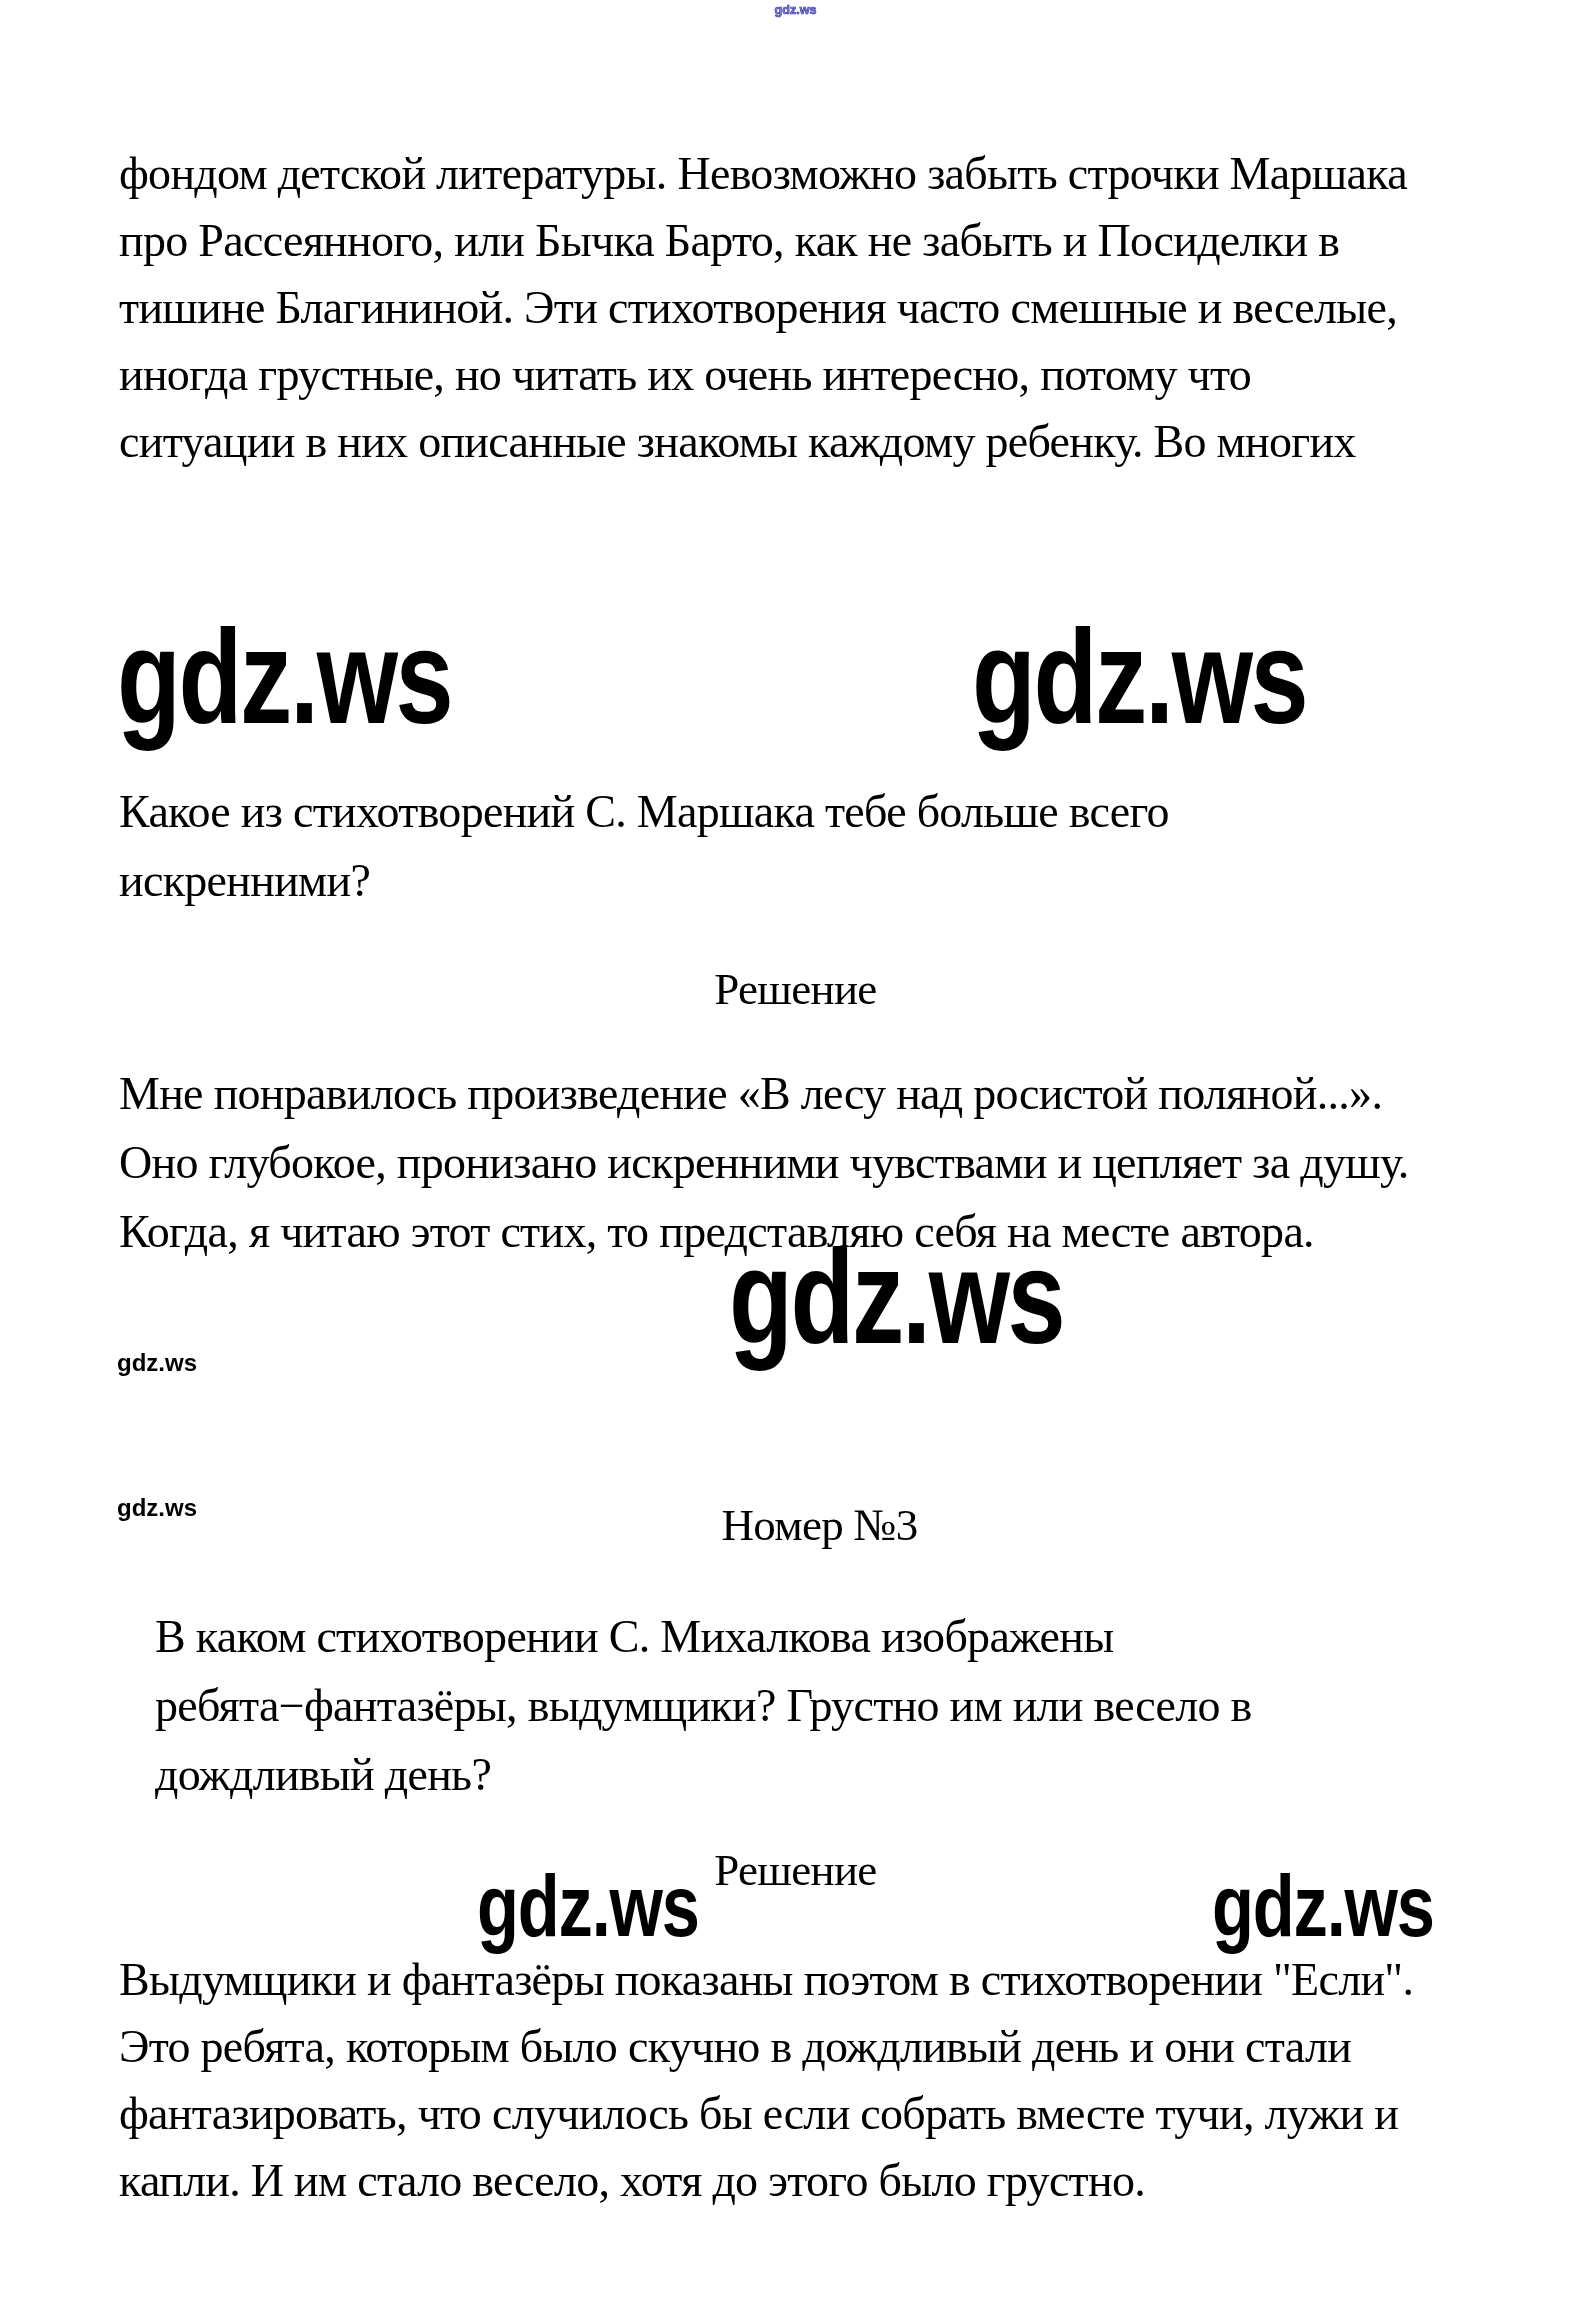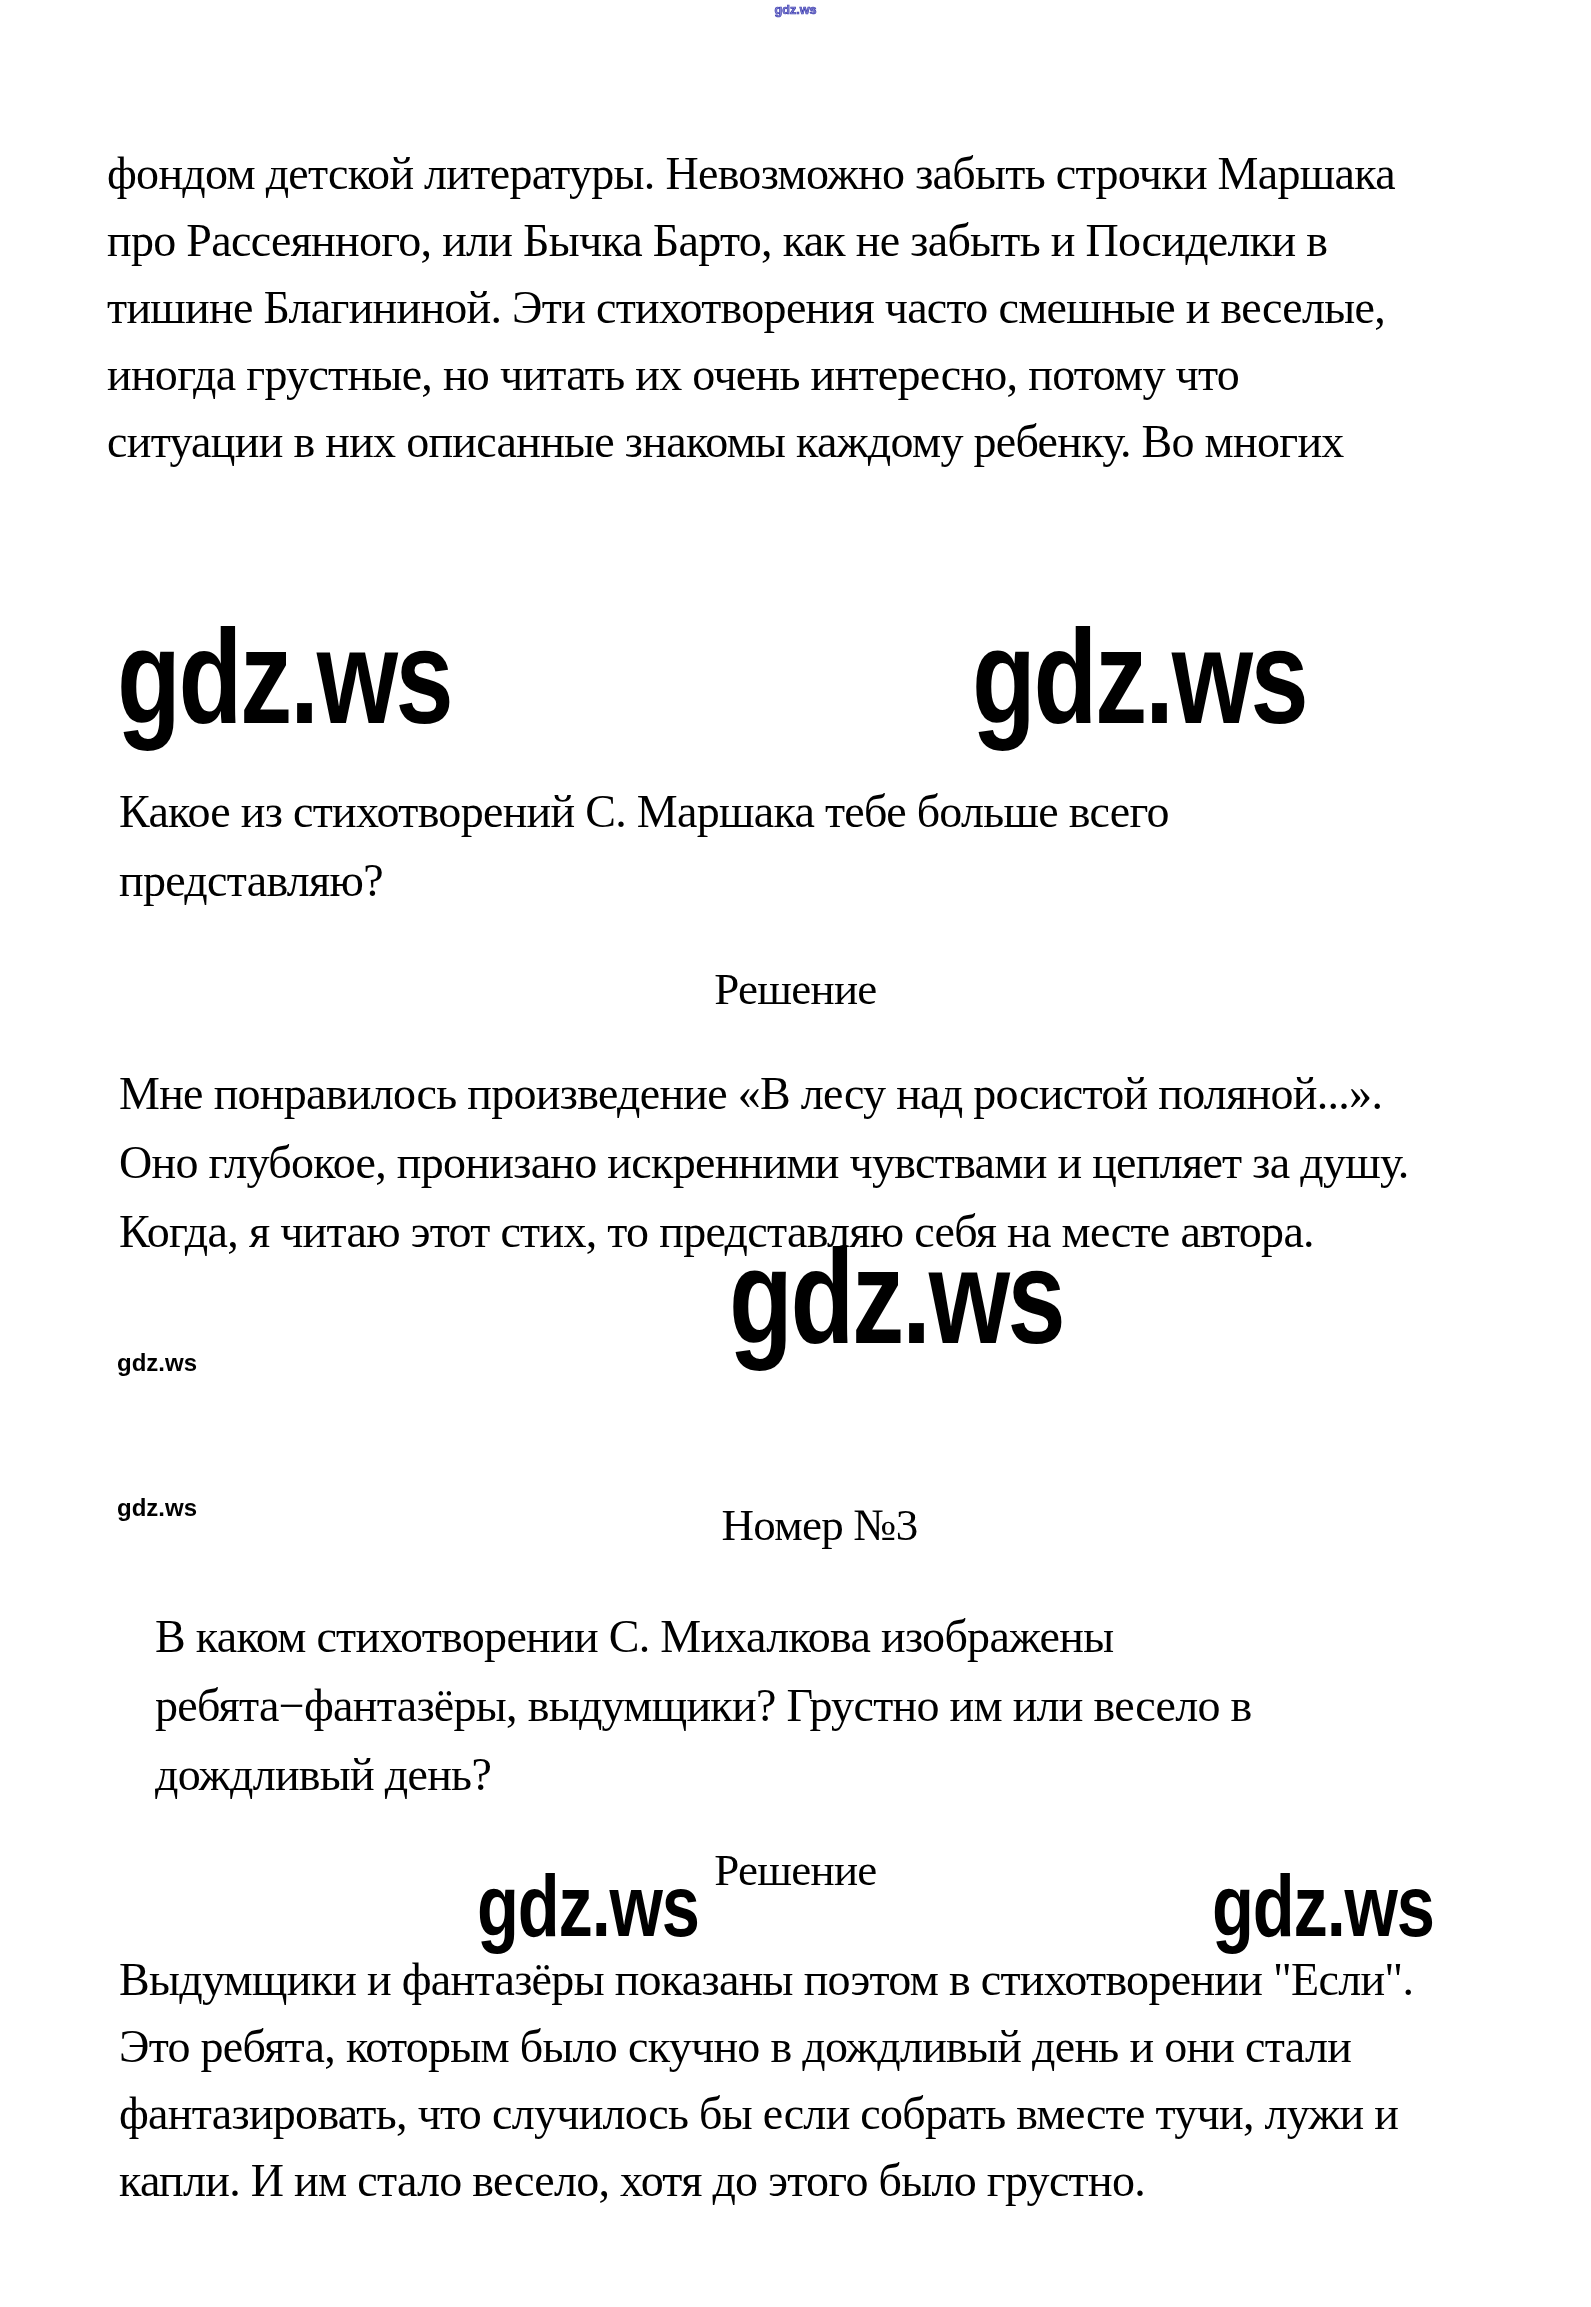--- a/index.html
+++ b/index.html
@@ -81,34 +81,34 @@
     white-space:nowrap;
   }
 </style>
 </head>
 <body>
 
 <div id="page">
 
   <div class="wm-top">gdz.ws</div>
 
-  <div class="textblock tight" style="left:107px; top:140px;">
+  <div class="textblock tight" style="left:119px; top:140px;">
     <div class="line">фондом детской литературы. Невозможно забыть строчки Маршака</div>
     <div class="line">про Рассеянного, или Бычка Барто, как не забыть и Посиделки в</div>
     <div class="line">тишине Благининой. Эти стихотворения часто смешные и веселые,</div>
     <div class="line">иногда грустные, но читать их очень интересно, потому что</div>
     <div class="line">ситуации в них описанные знакомы каждому ребенку. Во многих</div>
   </div>
 
   <div class="wm-big" style="left:117px; top:608px;">gdz.ws</div>
   <div class="wm-big" style="left:972px; top:608px;">gdz.ws</div>
 
   <div class="textblock" style="left:119px; top:777px;">
     <div class="line">Какое из стихотворений С. Маршака тебе больше всего</div>
-    <div class="line">представляю?</div>
+    <div class="line">искренними?</div>
   </div>
 
   <div class="centerline" style="top:963px;">Решение</div>
 
   <div class="textblock" style="left:119px; top:1059px;">
     <div class="line">Мне понравилось произведение «В лесу над росистой поляной...».</div>
     <div class="line">Оно глубокое, пронизано искренними чувствами и цепляет за душу.</div>
     <div class="line">Когда, я читаю этот стих, то представляю себя на месте автора.</div>
   </div>
 

